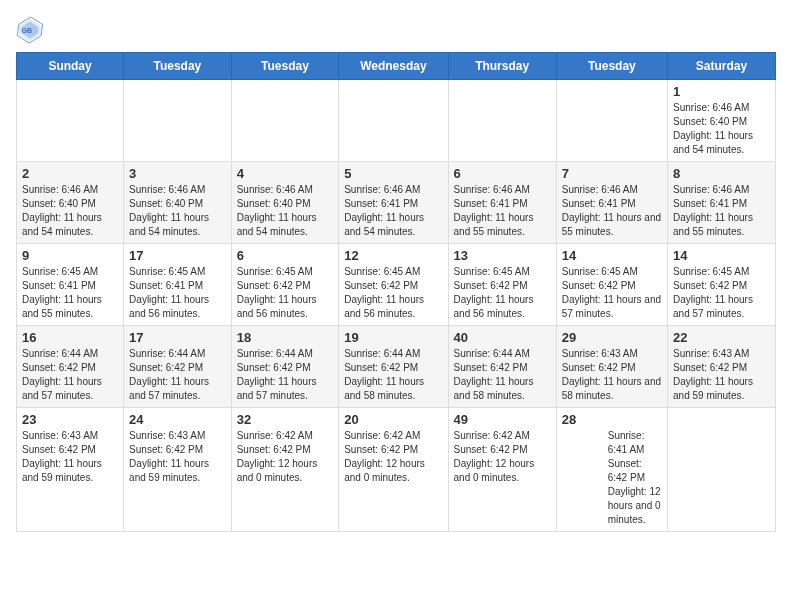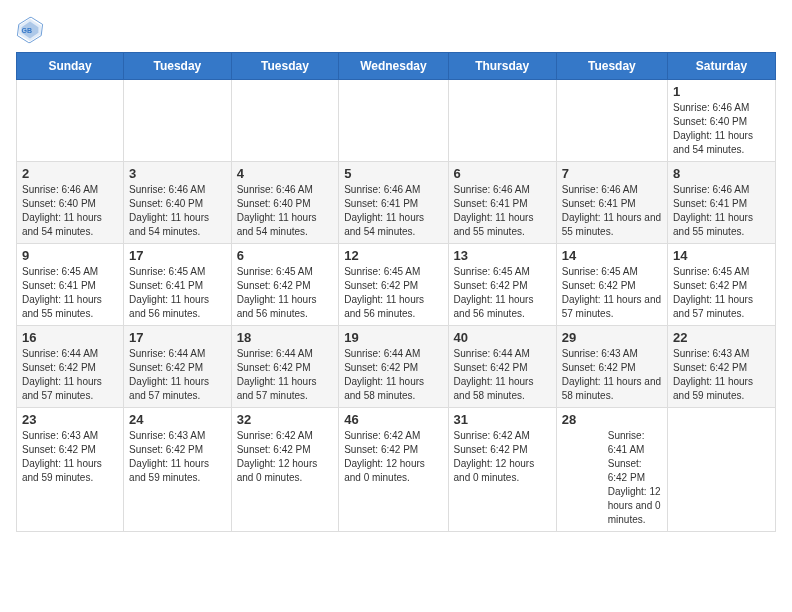--- a/index.html
+++ b/index.html
@@ -284,27 +284,27 @@
 Sunset: 6:42 PM
 Daylight: 11 hours and 59 minutes.</div>
         </td>
         <td>
           <span class="day-number">32</span>
           <div class="day-info" style="white-space: pre-line;">Sunrise: 6:42 AM
 Sunset: 6:42 PM
 Daylight: 12 hours and 0 minutes.</div>
         </td>
         <td>
-          <span class="day-number">46</span>
+          <span class="day-number">20</span>
           <div class="day-info" style="white-space: pre-line;">Sunrise: 6:42 AM
 Sunset: 6:42 PM
 Daylight: 12 hours and 0 minutes.</div>
         </td>
         <td>
-          <span class="day-number">31</span>
+          <span class="day-number">49</span>
           <div class="day-info" style="white-space: pre-line;">Sunrise: 6:42 AM
 Sunset: 6:42 PM
 Daylight: 12 hours and 0 minutes.</div>
         </td>
         <td>
           <span class="day-number">28</span>
           <div class="day-info" style="white-space: pre-line; margin-left: 46px;">Sunrise: 6:41 AM
 Sunset: 6:42 PM
 Daylight: 12 hours and 0 minutes.</div>
         </td>

